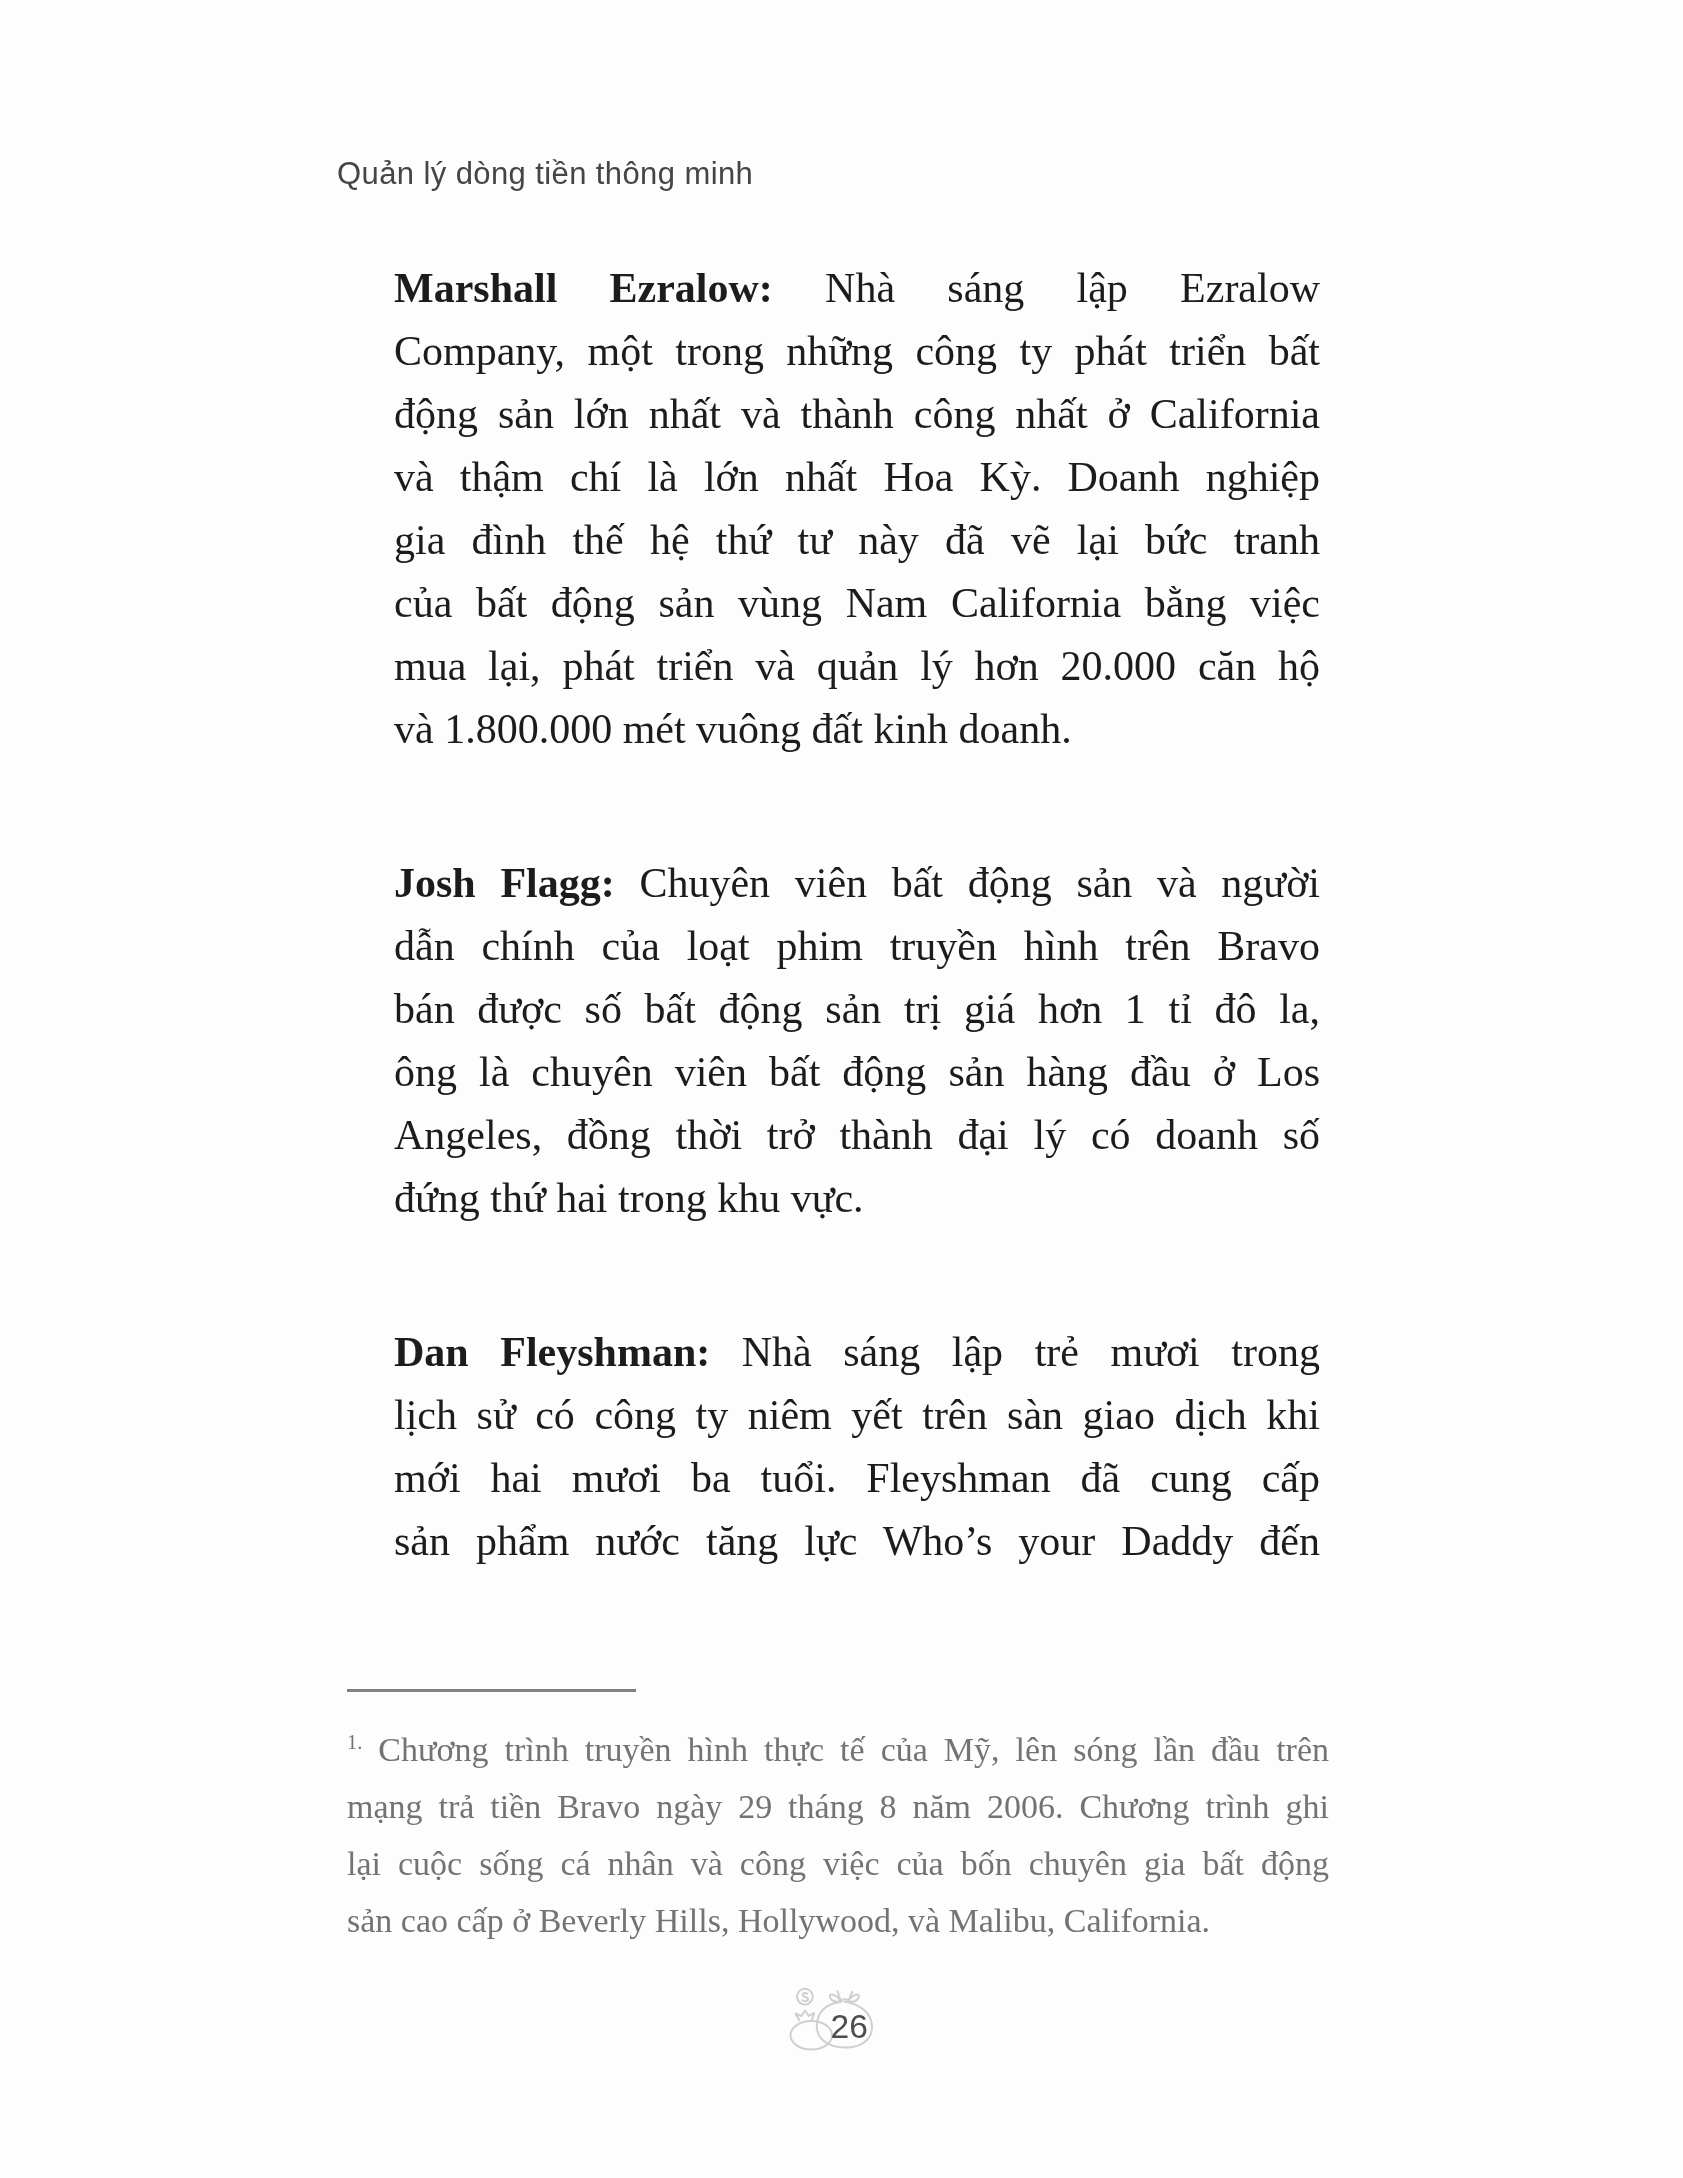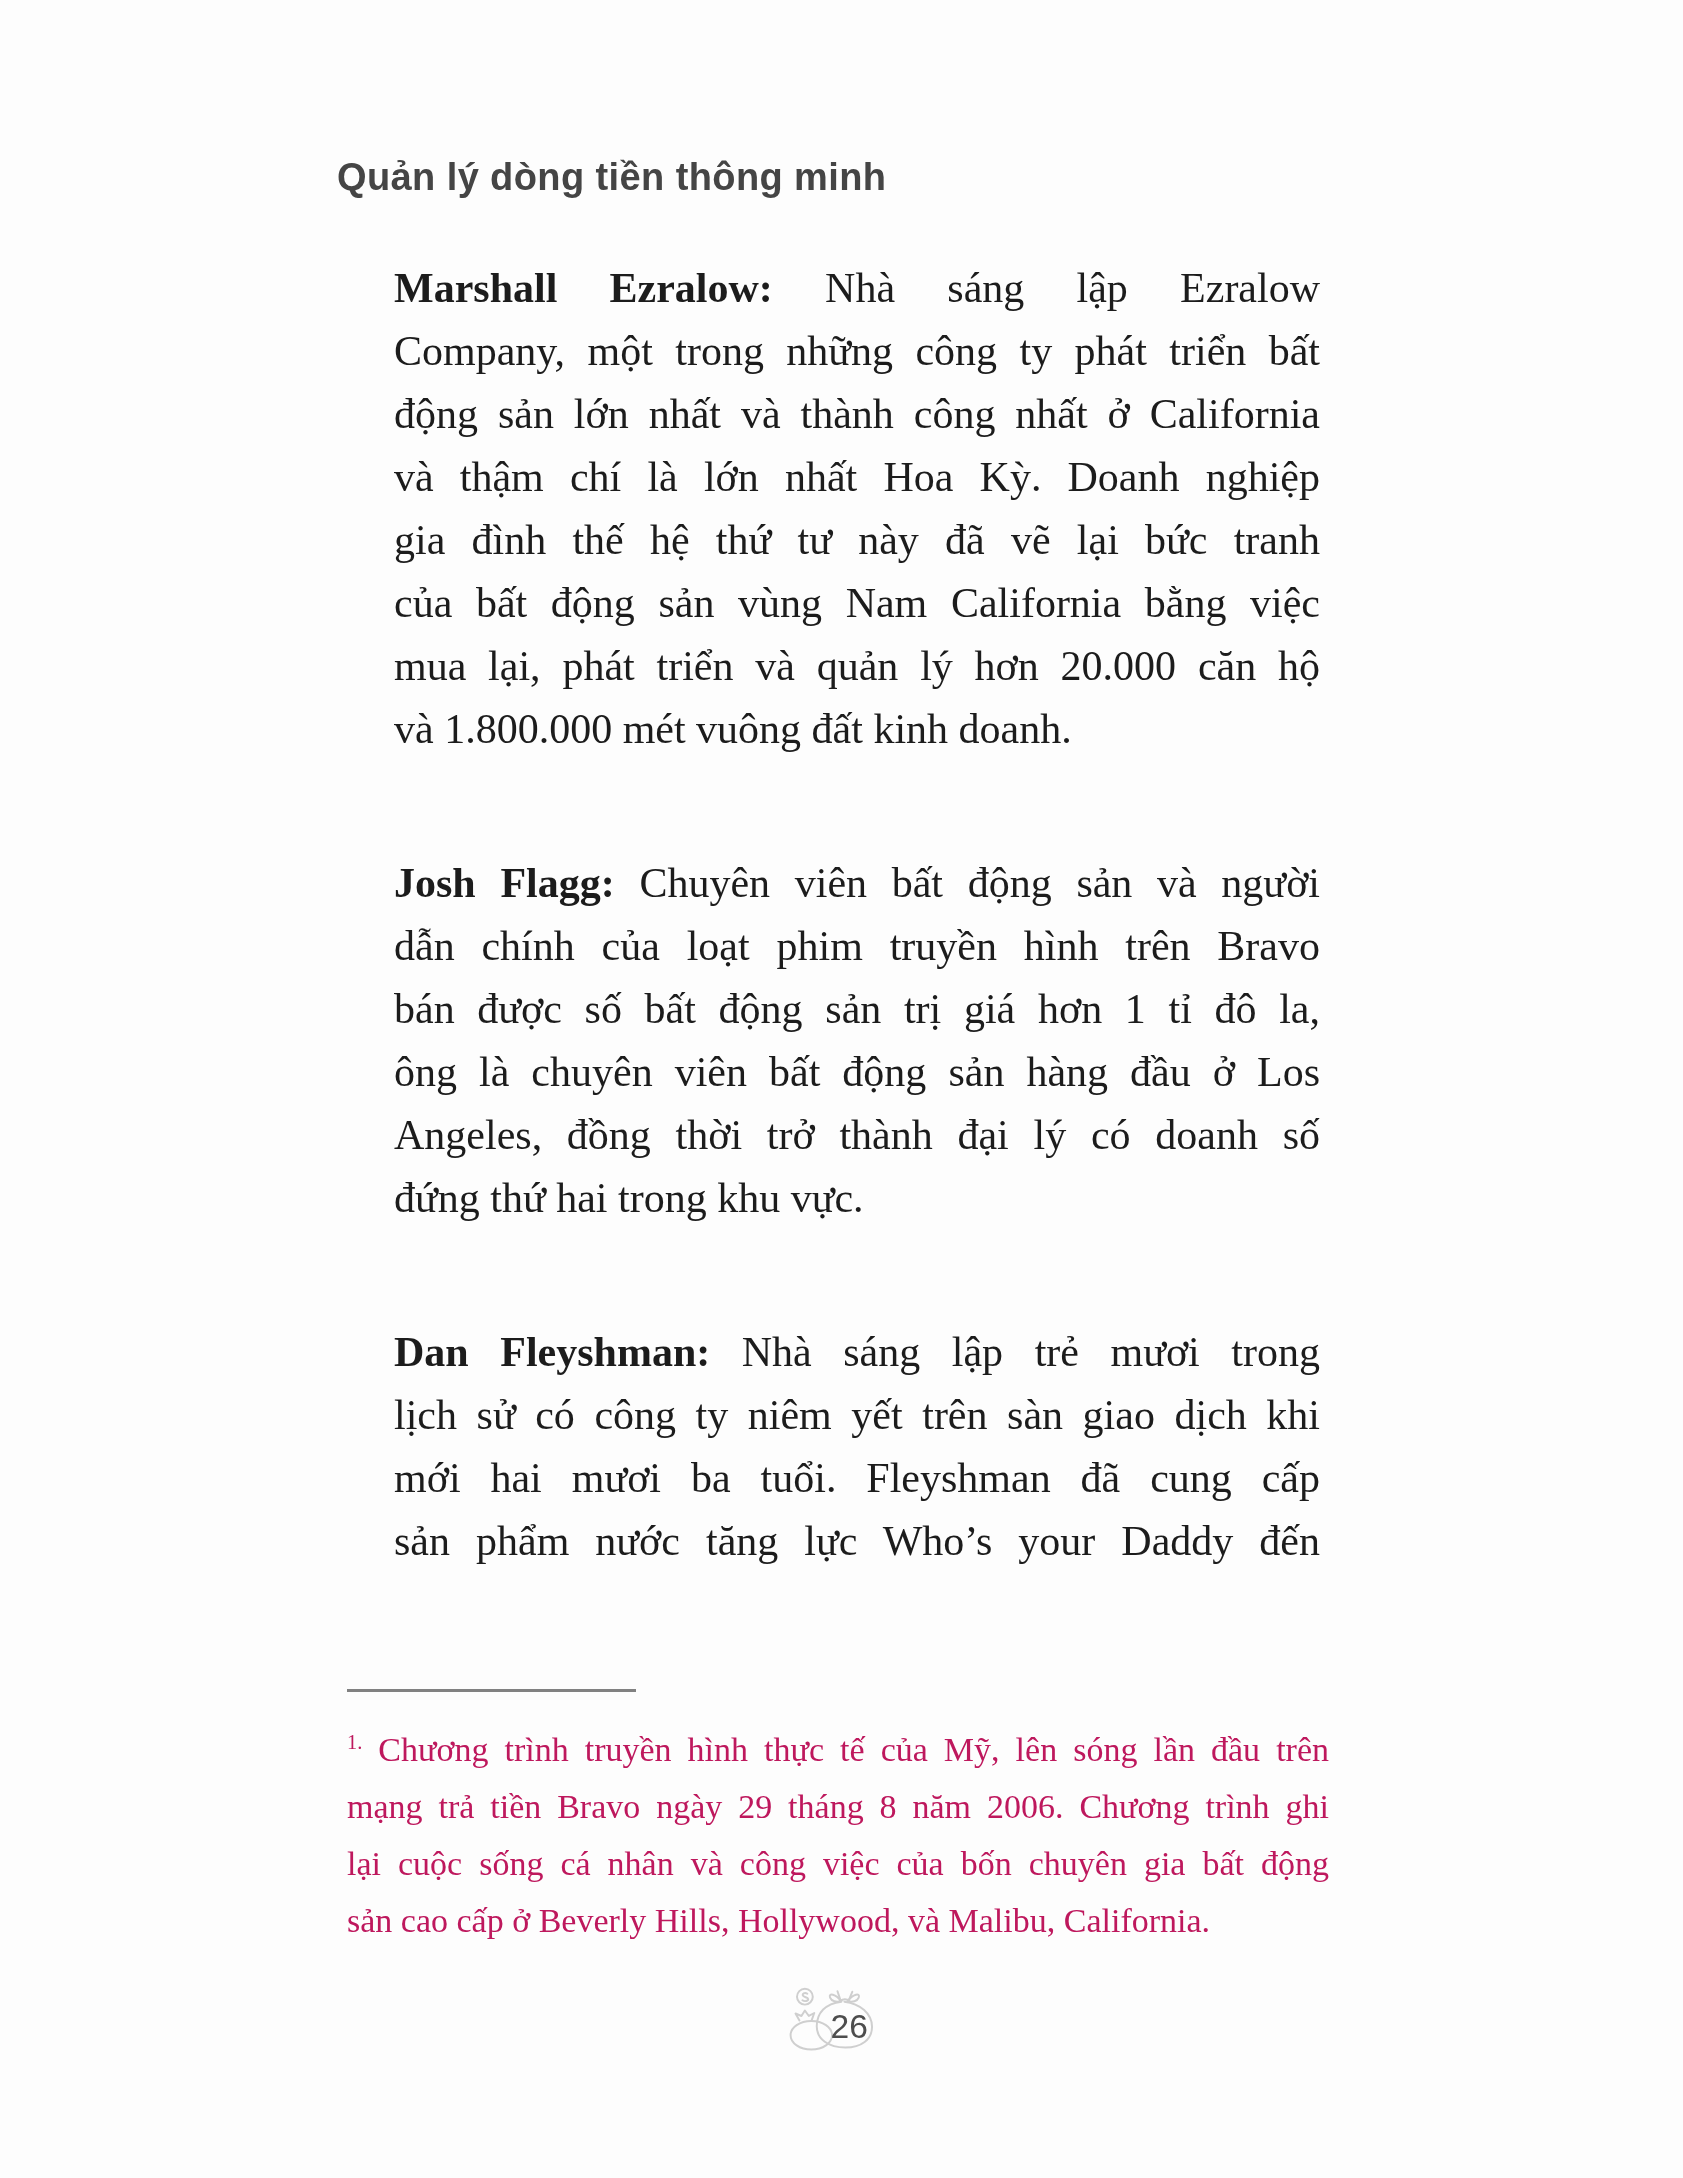--- a/index.html
+++ b/index.html
@@ -12,22 +12,22 @@
     color: #1c1c1c;
     overflow: hidden;
   }
 
   
   .running-header {
     position: absolute;
     left: 337px;
     top: 156px;
     font-family: "Liberation Sans", sans-serif;
-    font-size: 38px;
-    font-weight: 700;
+    font-size: 31px;
+    font-weight: 400;
     letter-spacing: 0.4px;
     color: #454545;
   }
 
   
   .body-text {
     position: absolute;
     left: 394px;
     top: 257px;
     width: 926px;
@@ -52,21 +52,21 @@
     height: 0;
     border-top: 3px solid #818181;
   }
   .footnote {
     position: absolute;
     left: 347px;
     top: 1721px;
     width: 982px;
     font-size: 34px;
     line-height: 57px;
-    color: #be185d;
+    color: #737373;
   }
   .footnote .line { text-align: justify; text-align-last: justify; }
   .footnote .line.last { text-align-last: left; }
 
   
   .page-footer {
     position: absolute;
     left: 785px;
     top: 1974px;
     width: 101px;

